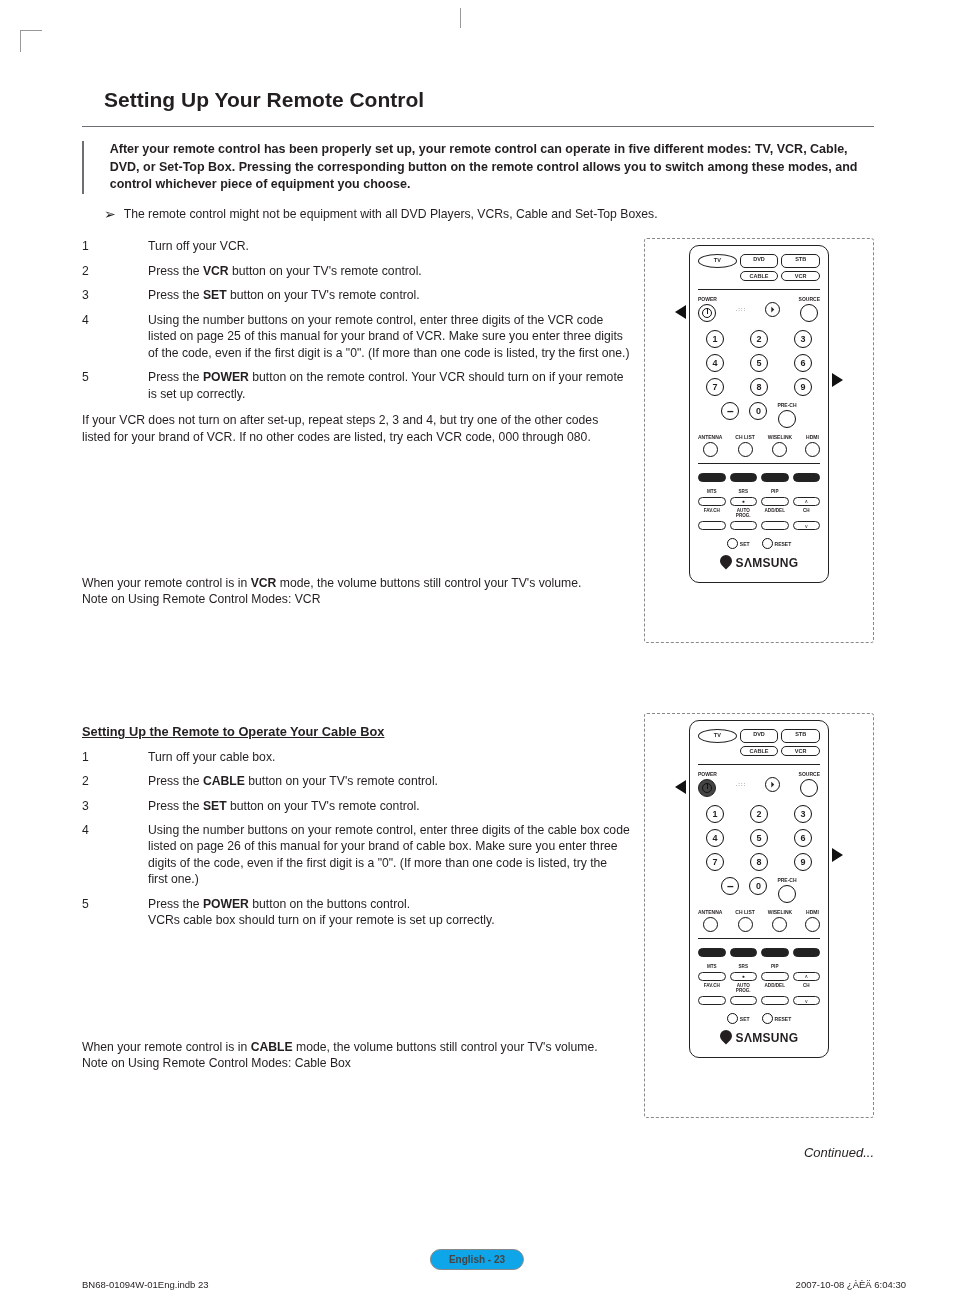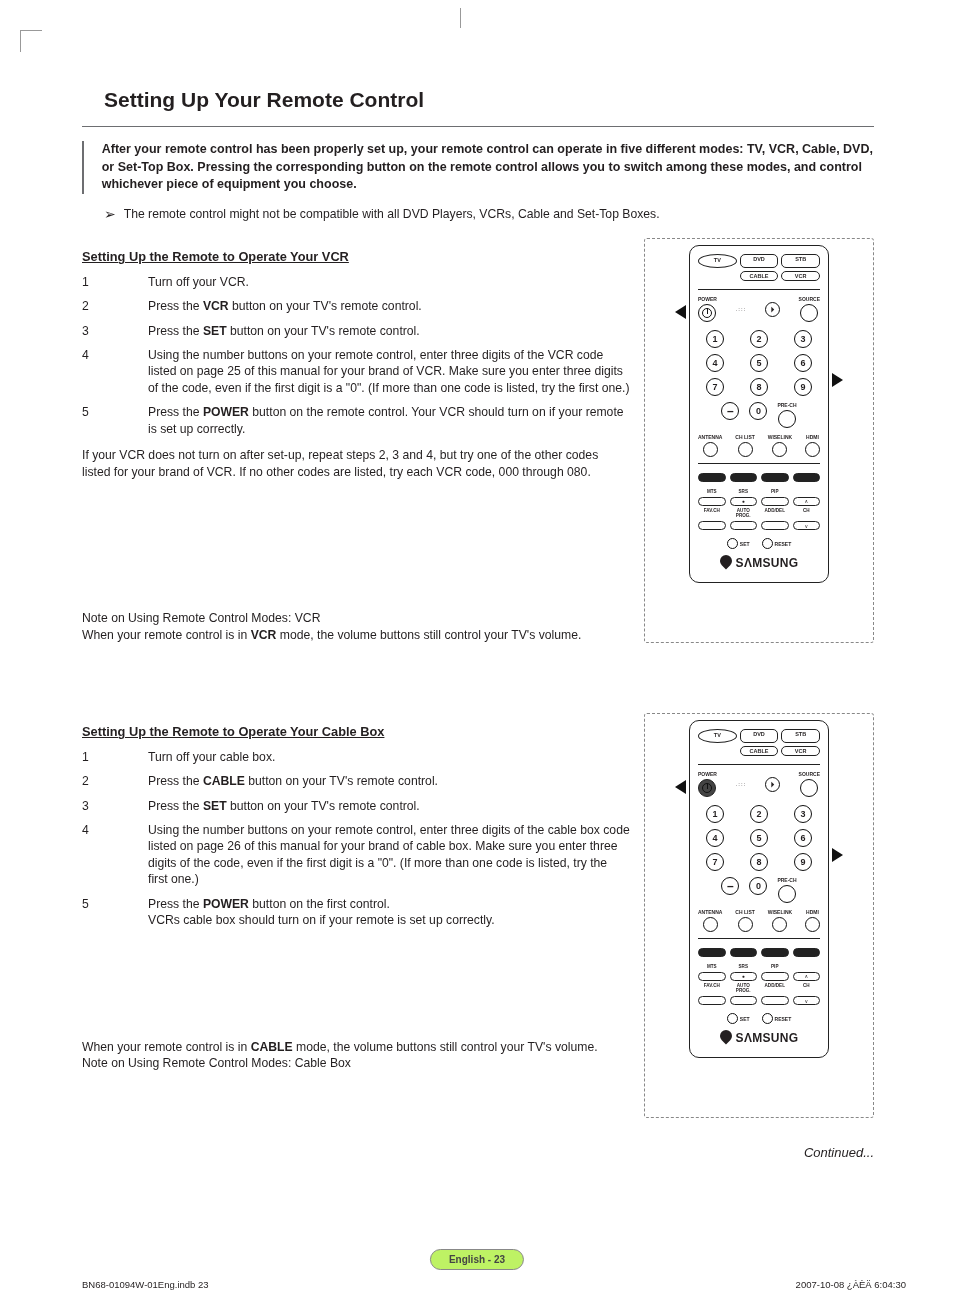--- a/index.html
+++ b/index.html
@@ -18,21 +18,21 @@
     left: 82px;
     top: 76px;
     width: 792px;
   }
   .title-row { display:flex; align-items:flex-end; }
   .title-bar { width:4px; background:#6d6e71; margin-right:18px; }
   h1.title { font-size: 21px; font-weight: bold; color:#231f20; padding:10px 0 12px; }
   .rule { height:1px; background:#6d6e71; margin: 0 0 14px; }
   .intro-row { display:flex; align-items:stretch; margin-bottom:12px; }
   .intro-bar { width:4px; background:#6d6e71; margin-right:18px; }
-  .intro { font-weight:bold; font-size:12.5px; line-height:1.4; }
+  .intro { font-weight:bold; font-size:12.5px; line-height:1.4;margin-left:8px; }
   .note-row { display:flex; align-items:flex-start; margin: 4px 0 16px 22px; }
   .arrow-glyph { font-size:14px; margin-right:8px; line-height:1; position:relative; top:1px;}
   .section-heading { font-weight:bold; text-decoration: underline; font-size:12.8px; margin:10px 0 8px 0; }
   .columns { display:flex; gap:14px; }
   .leftcol { flex: 1 1 auto; }
   .rightcol { width:230px; flex:0 0 230px; }
   .steps { list-style:none; margin:0 0 10px 0; }
   .steps li { display:flex; margin-bottom:8px; }
   .steps li .num { width:22px; flex:0 0 22px; }
   .steps li .txt { flex:1;margin-left:44px; }
@@ -120,21 +120,21 @@
   .footer {
     position:absolute; left:0; bottom:18px; width:954px;
     font-size:9.5px; color:#231f20;
   }
   .footer-left { position:absolute; left:82px; bottom:0;}
   .footer-right{ position:absolute; right:48px; bottom:0;}
   .page-badge {
     position:absolute; left:50%; bottom:40px; transform:translateX(-50%);
     border:1px solid #888; border-radius:12px;
     padding:3px 18px; font-size:10px; font-weight:bold; color:#444;
-    background:#bef264;
+    background:#0ea5e9;
   }
 
   .crop-l { position:absolute; left:20px; top:30px; width:22px; height:22px; border-left:1px solid #999; border-top:1px solid #999;}
   .crop-t { position:absolute; left:460px; top:8px; width:1px; height:20px; background:#999;}
 
   b { font-weight:bold; }
 </style>
 </head>
 <body>
 
@@ -149,26 +149,25 @@
   </div>
   <div class="rule"></div>
 
   <div class="intro-row">
     <div class="intro-bar"></div>
     <div class="intro">After your remote control has been properly set up, your remote control can operate in five different modes: TV, VCR, Cable, DVD, or Set-Top Box. Pressing the corresponding button on the remote control allows you to switch among these modes, and control whichever piece of equipment you choose.</div>
   </div>
 
   <div class="note-row">
     <span class="arrow-glyph">➢</span>
-    <span>The remote control might not be compatible with all DVD Players, VCRs, Cable and Set-Top Boxes.</span>
+    <span>The remote control might not be equipment with all DVD Players, VCRs, Cable and Set-Top Boxes.</span>
   </div>
 
   <div class="columns">
     <div class="leftcol">
-      <div class="section-heading">Setting Up the Remote to Operate Your VCR</div>
       <ol class="steps">
         <li>
             <span class="num">1</span>
             <span class="txt">Turn off your VCR.</span>
           </li>
         <li>
             <span class="num">2</span>
             <span class="txt"><span>Press the </span><b>VCR</b><span> button on your TV's remote control.</span></span>
           </li>
         <li>
@@ -179,22 +178,22 @@
             <span class="num">4</span>
             <span class="txt">Using the number buttons on your remote control, enter three digits of the VCR code listed on page 25 of this manual for your brand of VCR. Make sure you enter three digits of the code, even if the first digit is a "0". (If more than one code is listed, try the first one.)</span>
           </li>
         <li>
             <span class="num">5</span>
             <span class="txt"><span>Press the </span><b>POWER</b><span> button on the remote control. Your VCR should turn on if your remote is set up correctly.</span></span>
           </li>
       </ol>
       <p class="para">If your VCR does not turn on after set-up, repeat steps 2, 3 and 4, but try one of the other codes listed for your brand of VCR. If no other codes are listed, try each VCR code, 000 through 080.</p>
       <div class="note-block" style="margin-top:130px;">
+        <p><span>When your remote control is in </span><b>VCR</b><span> mode, the volume buttons still control your TV's volume.</span></p>
         <p>Note on Using Remote Control Modes: VCR</p>
-        <p><span>When your remote control is in </span><b>VCR</b><span> mode, the volume buttons still control your TV's volume.</span></p>
       </div>
     </div>
     <div class="rightcol">
       <div class="diagram-frame">
         <div class="arrow-indicator arrow-left" style="left:30px; top:66px;"></div>
         <div class="arrow-indicator arrow-right" style="right:30px; top:134px;"></div>
 
         <div class="remote-body">
           <div class="mode-grid">
             <div class="mode-btn oval">TV</div>
@@ -315,21 +314,21 @@
         <li>
             <span class="num">3</span>
             <span class="txt"><span>Press the </span><b>SET</b><span> button on your TV's remote control.</span></span>
           </li>
         <li>
             <span class="num">4</span>
             <span class="txt">Using the number buttons on your remote control, enter three digits of the cable box code listed on page 26 of this manual for your brand of cable box. Make sure you enter three digits of the code, even if the first digit is a "0". (If more than one code is listed, try the first one.)</span>
           </li>
         <li>
             <span class="num">5</span>
-            <span class="txt"><span>Press the </span><b>POWER</b><span> button on the first control.</span><br><span>VCRs cable box should turn on if your remote is set up correctly.</span></span>
+            <span class="txt"><span>Press the </span><b>POWER</b><span> button on the buttons control.</span><br><span>VCRs cable box should turn on if your remote is set up correctly.</span></span>
           </li>
       </ol>
       <div class="note-block" style="margin-top:110px;">
         <p><span>When your remote control is in </span><b>CABLE</b><span> mode, the volume buttons still control your TV's volume.</span></p>
         <p>Note on Using Remote Control Modes: Cable Box</p>
       </div>
     </div>
     <div class="rightcol">
       <div class="diagram-frame">
         <div class="arrow-indicator arrow-left" style="left:30px; top:66px;"></div>

